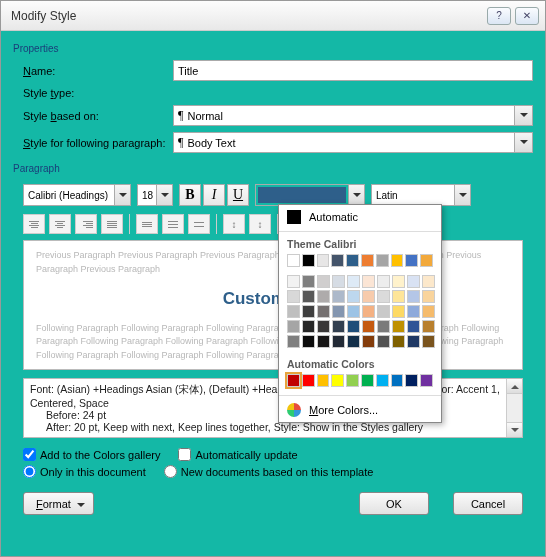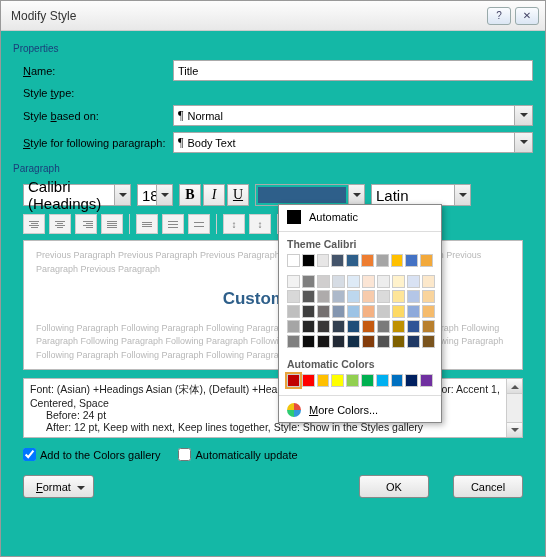--- a/index.html
+++ b/index.html
@@ -13,21 +13,21 @@
 .row { display: flex; align-items: center; margin-bottom: 6px; }
 .label { width: 160px; padding-left: 10px; }
 .u { text-decoration: underline; }
 .textbox, .combo { border: 1px solid #aaa; background: #fff; height: 21px; font-size: 11px; padding: 0 4px; }
 .textbox { flex: 1; }
 .combo { flex: 1; display: flex; align-items: center; position: relative; padding-right: 20px; }
 .combo-arrow { position: absolute; right: 0; top: 0; bottom: 0; width: 18px; border-left: 1px solid #aaa; background: linear-gradient(#f5f5f5,#ddd); display: flex; align-items: center; justify-content: center; }
 .combo-arrow::after { content: ""; border: 4px solid transparent; border-top-color: #333; margin-top: 3px; }
 .pilcrow { font-family: serif; font-size: 12px; margin-right: 4px; }
 .ftoolbar { display: flex; align-items: center; gap: 6px; margin: 4px 0 8px 0; padding-left: 10px; }
-.fcombo { height: 22px; border: 1px solid #aaa; background: #fff; display: flex; align-items: center; font-size: 15px; padding: 0 20px 0 4px; position: relative; }
+.fcombo { height: 22px; border: 1px solid #aaa; background: #fff; display: flex; align-items: center; font-size: 10px; padding: 0 20px 0 4px; position: relative; }
 .fcombo.font { width: 108px; }
 .fcombo.size { width: 36px; }
 .fcombo .combo-arrow { width: 16px; }
 .biu { display: flex; gap: 2px; }
 .biu-btn { width: 22px; height: 22px; border: 1px solid #aaa; background: linear-gradient(#fafafa,#e7e7e7); display: flex; align-items: center; justify-content: center; font-family: "Times New Roman", serif; font-size: 14px; cursor: pointer; }
 .biu-btn.b { font-weight: bold; }
 .biu-btn.i { font-style: italic; }
 .biu-btn.u2 { text-decoration: underline; }
 .colorbox { width: 110px; height: 22px; border: 1px solid #aaa; display: flex; }
 .color-swatch { flex: 1; background: #2e5f8a; margin: 2px; }
@@ -195,36 +195,46 @@
 
     <div class="preview">
       <div>Previous Paragraph Previous Paragraph Previous Paragraph Previous Paragraph Previous Paragraph Previous Paragraph Previous Paragraph</div>
       <div class="preview-title">Custom Wor</div>
       <div>Following Paragraph Following Paragraph Following Paragraph Following Paragraph Following Paragraph Following Paragraph Following Paragraph Following Paragraph Following Paragraph Following Paragraph Following Paragraph Following Paragraph Following Paragraph Following Paragraph</div>
     </div>
 
     <div class="desc">
       <div>Font: (Asian) +Headings Asian (宋体), (Default) +Headings (Calibri), 18 pt, Bold, Font color: Accent 1, Centered, Space</div>
       <div style="padding-left:16px">Before:  24 pt</div>
-      <div style="padding-left:16px">After:  12 pt, Keep with next, Keep lines together, Style: Show in the Styles gallery</div>
+      <div style="padding-left:16px">After:  20 pt, Keep with next, Keep lines together, Style: Show in the Styles gallery</div>
       <div class="desc-scroll">
         <div class="desc-scroll-btn top"></div>
         <div class="desc-scroll-btn bot"></div>
       </div>
     </div>
 
     <div class="checks">
       <div class="checkrow">
         <label class="chk">
             <input type="checkbox" checked="" style="">
             <span>Add to the Colors gallery</span>
           </label>
         <label class="chk">
             <input type="checkbox" style="">
             <span>Automatically update</span>
+          </label>
+      </div>
+      <div class="checkrow">
+        <label class="rad">
+            <input type="radio" name="scope" checked="" style="">
+            <span>Only in this document</span>
+          </label>
+        <label class="rad">
+            <input type="radio" name="scope" style="">
+            <span>New documents based on this template</span>
           </label>
       </div>
     </div>
 
     <div class="buttons">
       <button class="btn format"><span class="u">F</span>ormat</button>
       <div class="spacer"></div>
       <button class="btn" style="min-width:70px;justify-content:center">OK</button>
       <button class="btn" style="min-width:70px;margin-left:24px;justify-content:center">Cancel</button>
     </div>

